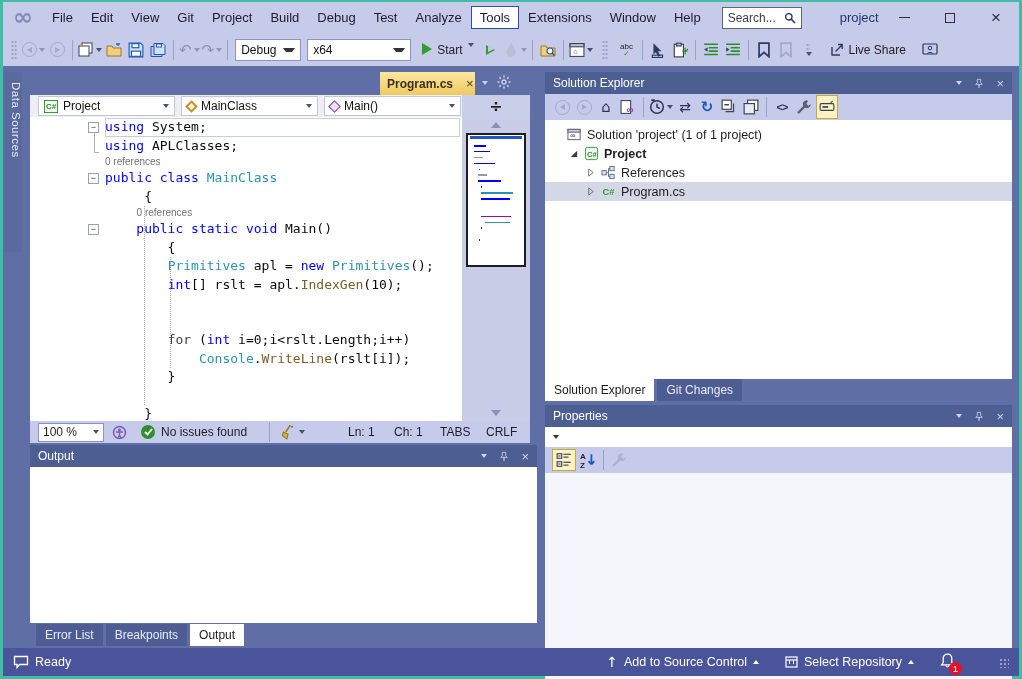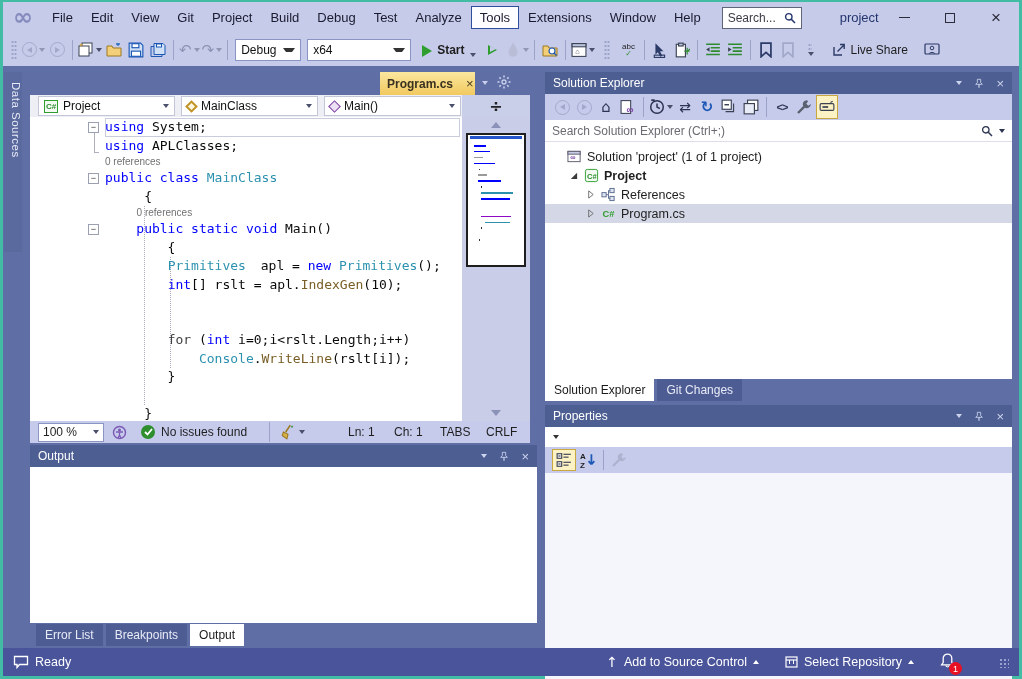--- a/index.html
+++ b/index.html
@@ -30,21 +30,21 @@
   .caret { display:inline-block; width:0; height:0; border-left:3.5px solid transparent; border-right:3.5px solid transparent; border-top:4px solid currentColor; }
   .caret-up { display:inline-block; width:0; height:0; border-left:3.5px solid transparent; border-right:3.5px solid transparent; border-bottom:4px solid currentColor; }
   .dd { color:#4a4f6b; margin-left:2px; }
   .disabled { opacity:.42; }
   .nav-circle { width:15px; height:15px; border-radius:50%; border:1.5px solid #707a9c; display:flex; align-items:center; justify-content:center; }
   .tri-left { width:0;height:0;border-top:3.5px solid transparent;border-bottom:3.5px solid transparent;border-right:5px solid #707a9c; }
   .tri-right { width:0;height:0;border-top:3.5px solid transparent;border-bottom:3.5px solid transparent;border-left:5px solid #707a9c; }
   .glyph { font-family:"DejaVu Sans",sans-serif; }
   .combo { background:#fff; border:1px solid #8b95c3; height:22px; display:flex; align-items:center; padding:0 5px; font-size:12px; color:#111; margin:0 3px; }
   .combo .dd { margin-left:auto; padding-left:6px; color:#333; }
-  .start-btn { display:flex; align-items:flex-end; margin:0 6px 0 8px; color:#1e1e1e;font-weight:bold; }
+  .start-btn { display:flex; align-items:flex-start; margin:0 6px 0 8px; color:#1e1e1e; }
   .play { width:0; height:0; border-top:6px solid transparent; border-bottom:6px solid transparent; border-left:10px solid #2e9e2e; margin-right:5px; }
   .play-outline { width:0; height:0; border-top:5px solid transparent; border-bottom:5px solid transparent; border-left:9px solid #2e9e2e; position:relative; }
   .play-outline::after { content:""; position:absolute; left:-7.5px; top:-3.5px; width:0; height:0; border-top:3.5px solid transparent; border-bottom:3.5px solid transparent; border-left:6px solid #c6cbea; }
   .liveshare { display:flex; align-items:center; gap:5px; margin:0 10px; color:#1e1e1e; }
 
   
   .side-tab { position:absolute; left:1px; top:70px; width:18px; height:180px; background:#5b6a9e; color:#e6e9f6; writing-mode:vertical-rl; font-size:11.5px; padding-top:10px; text-align:left; letter-spacing:.5px; }
 
   
   .editor-group { position:absolute; left:27px; top:70px; width:500px; height:371px; }
@@ -385,21 +385,21 @@
       <div class="guide" style="left:140px;top:140px;height:111px;"></div>
       <div class="code-lines">
           <div class="code-line current"><span style="color: rgb(0, 0, 255);">using</span><span style="color: rgb(10, 10, 10);"> System;</span><span class="fold-box">−</span></div>
           <div class="code-line"><span style="color: rgb(0, 0, 255);">using</span><span style="color: rgb(10, 10, 10);"> APLClasses;</span></div>
           <div class="code-lens" style="padding-left: 0px;">0 references</div>
           <div class="code-line"><span style="color: rgb(0, 0, 255);">public</span><span style="color: rgb(10, 10, 10);"> </span><span style="color: rgb(0, 0, 255);">class</span><span style="color: rgb(10, 10, 10);"> </span><span style="color: rgb(43, 145, 175);">MainClass</span><span class="fold-box">−</span></div>
           <div class="code-line"><span style="color: rgb(10, 10, 10);">     {</span></div>
           <div class="code-lens" style="padding-left: 31.6px;">0 references</div>
           <div class="code-line"><span style="color: rgb(10, 10, 10);">    </span><span style="color: rgb(0, 0, 255);">public</span><span style="color: rgb(10, 10, 10);"> </span><span style="color: rgb(0, 0, 255);">static</span><span style="color: rgb(10, 10, 10);"> </span><span style="color: rgb(0, 0, 255);">void</span><span style="color: rgb(10, 10, 10);"> Main()</span><span class="fold-box">−</span></div>
           <div class="code-line"><span style="color: rgb(10, 10, 10);">        {</span></div>
-          <div class="code-line"><span style="color: rgb(10, 10, 10);">        </span><span style="color: rgb(43, 145, 175);">Primitives</span><span style="color: rgb(10, 10, 10); margin-left: 7px;"> apl = </span><span style="color: rgb(0, 0, 255);">new</span><span style="color: rgb(10, 10, 10);"> </span><span style="color: rgb(43, 145, 175);">Primitives</span><span style="color: rgb(10, 10, 10);">();</span></div>
+          <div class="code-line"><span style="color: rgb(10, 10, 10);">        </span><span style="color: rgb(43, 145, 175);">Primitives</span><span style="color: rgb(10, 10, 10);"> apl = </span><span style="color: rgb(0, 0, 255);">new</span><span style="color: rgb(10, 10, 10);"> </span><span style="color: rgb(43, 145, 175);">Primitives</span><span style="color: rgb(10, 10, 10);">();</span></div>
           <div class="code-line"><span style="color: rgb(10, 10, 10);">        </span><span style="color: rgb(0, 0, 255);">int</span><span style="color: rgb(10, 10, 10);">[] rslt = apl.</span><span style="color: rgb(121, 94, 38); text-align: center;">IndexGen</span><span style="color: rgb(10, 10, 10);">(10);</span></div>
           <div class="code-line">&nbsp;</div>
           <div class="code-line">&nbsp;</div>
           <div class="code-line"><span style="color: rgb(10, 10, 10);">        </span><span style="color: #404040;">for</span><span style="color: rgb(10, 10, 10);"> (</span><span style="color: rgb(0, 0, 255);">int</span><span style="color: rgb(10, 10, 10);"> i=0;i&lt;rslt.Length;i++)</span></div>
           <div class="code-line"><span style="color: rgb(10, 10, 10);">            </span><span style="color: rgb(43, 145, 175);">Console</span><span style="color: rgb(10, 10, 10);">.</span><span style="color: rgb(121, 94, 38);">WriteLine</span><span style="color: rgb(10, 10, 10);">(rslt[i]);</span></div>
           <div class="code-line"><span style="color: rgb(10, 10, 10);">        }</span></div>
           <div class="code-line">&nbsp;</div>
           <div class="code-line"><span style="color: rgb(10, 10, 10);">     }</span></div>
         </div>
     </div>
@@ -556,28 +556,20 @@
           </svg>
       </span>
       <span class="tb-icon hl-btn" style="width:22px;">
         <svg viewBox="0 0 14 12">
             <rect x="1" y="3" width="12" height="6" rx="1" fill="none" stroke="#3b4252"></rect>
             <line x1="3" y1="6" x2="8" y2="6" stroke="#3b4252" stroke-width="1.5"></line>
             <line x1="10" y1="2" x2="12" y2="1" stroke="#3b4252"></line>
           </svg>
       </span>
     </div>
-    <div class="se-search">
-      <span>Search Solution Explorer (Ctrl+;)</span>
-      <svg class="mag" width="12" height="12" viewBox="0 0 12 12">
-          <circle cx="4.8" cy="4.8" r="3.2" fill="none" stroke="#2b3450" stroke-width="1.3"></circle>
-          <line x1="7.3" y1="7.3" x2="11" y2="11" stroke="#2b3450" stroke-width="1.5"></line>
-        </svg>
-      <span class="caret" style="color:#2b3450;margin-left:6px;"></span>
-    </div>
     <div class="tree" id="solution-tree">
         <div class="tree-row" style="padding-left: 6px;">
           <span class="exp"></span>
           <span style="display: inline-flex;">
             <svg class="node-ic" viewBox="0 0 16 16">
               <rect x="1" y="2.5" width="13" height="11" fill="#fff" stroke="#5a5a6e"></rect>
               <rect x="1" y="2.5" width="13" height="3" fill="#c9cde4" stroke="#5a5a6e"></rect>
               <text x="3.5" y="12" font-size="8" font-weight="bold" fill="#7b3fa0">∞</text>
             </svg>
           </span>

